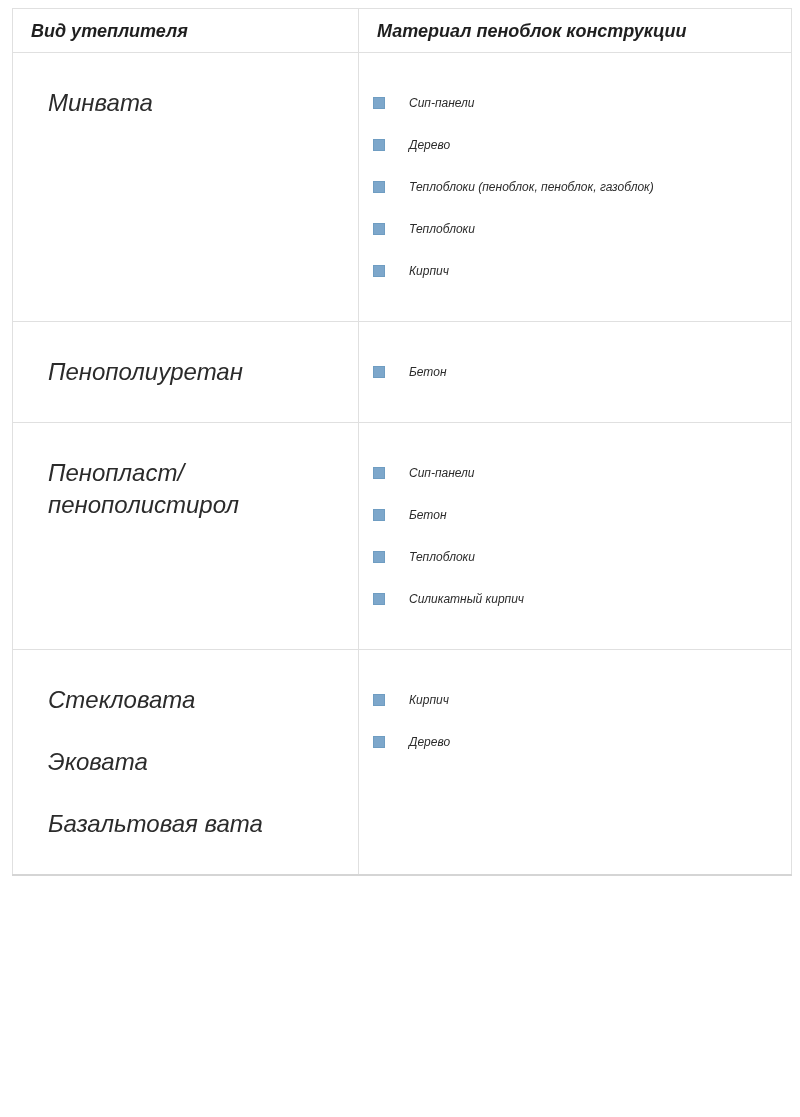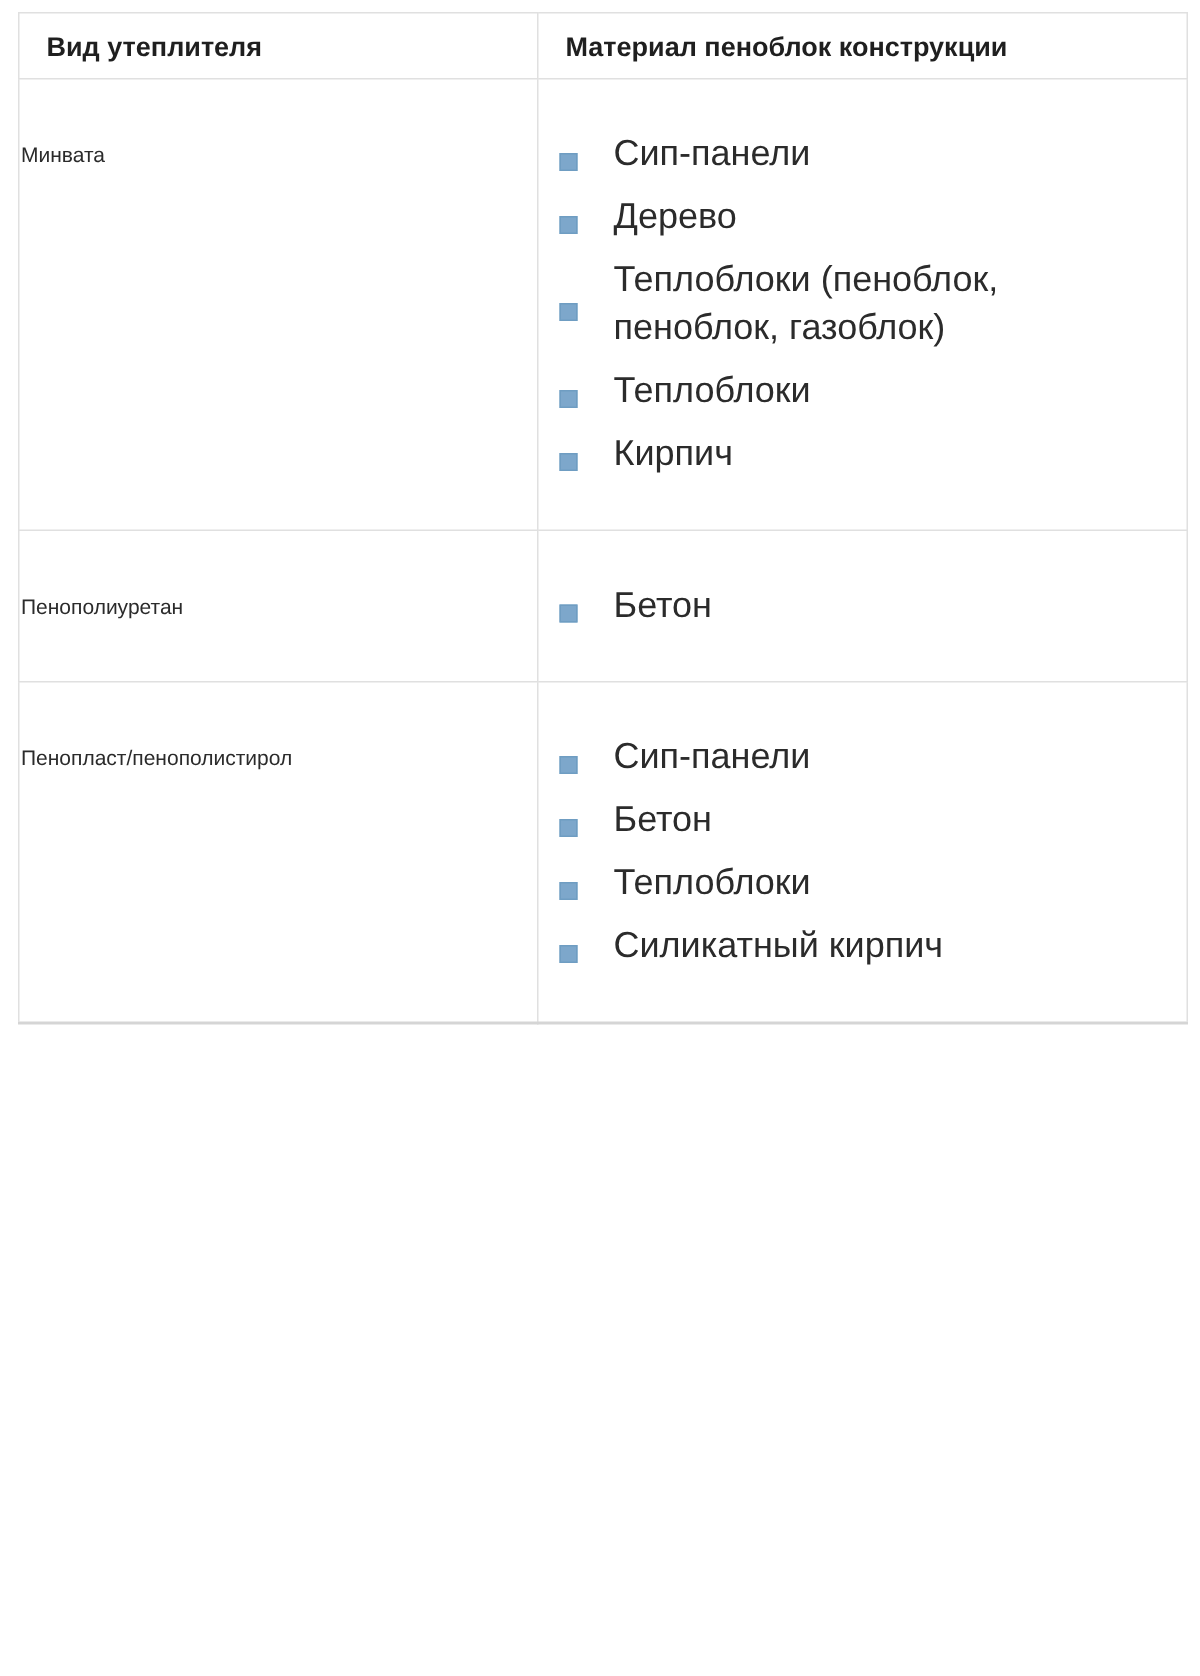--- a/index.html
+++ b/index.html
@@ -17,20 +17,21 @@
     padding: 0;
     background: var(--background);
     font-family: "Liberation Sans", "DejaVu Sans", sans-serif;
     color: var(--text);
   }
   .page {
     width: 798px;
     height: 1117px;
     background: var(--background);
     overflow: hidden;
+    font-style: italic;
   }
   table.data-table {
     border-collapse: collapse;
     table-layout: fixed;
     width: 779px;
     margin: 8px 0 0 12px;
     background: var(--background);
     border: 1px solid var(--border);
     border-bottom: 2px solid var(--border_bottom);
   }
@@ -42,40 +43,40 @@
     text-align: left;
   }
   th {
     font-size: 18px;
     font-weight: bold;
     color: var(--header_text);
     line-height: 24px;
     padding: 10px 17px 9px 18px;
   }
   td.insulation-cell {
-    font-size: 14px;
+    font-size: 24px;
     line-height: 32px;
-    padding: 34px 1px;
+    padding: 34px 35px;
   }
   td.insulation-cell p {
     margin: 0 0 30px 0;
   }
   td.insulation-cell p:last-child { margin-bottom: 0; }
   td.materials-cell {
     padding: 34px 20px 34px 14px;
   }
   ul.materials-list {
     margin: 0;
     padding: 0;
     list-style: none;
   }
   ul.materials-list li {
     display: flex;
-    align-items: center;
-    font-size: 24px;
+    align-items: flex-start;
+    font-size: 12px;
     line-height: 32px;
     margin-bottom: 10px;
   }
   ul.materials-list li:last-child { margin-bottom: 0; }
   .bullet {
     flex: 0 0 auto;
     width: 12px;
     height: 12px;
     margin: 10px 24px 0 0;
     background: var(--bullet);
@@ -161,15 +162,34 @@
                 <span class="bullet"></span>
                 <span class="li-text">Теплоблоки</span>
               </li>
               <li>
                 <span class="bullet"></span>
                 <span class="li-text">Силикатный кирпич</span>
               </li>
             </ul>
           </td>
         </tr>
+        <tr>
+          <td class="insulation-cell">
+            <p>Стекловата</p>
+            <p>Эковата</p>
+            <p>Базальтовая вата</p>
+          </td>
+          <td class="materials-cell">
+            <ul class="materials-list">
+              <li>
+                <span class="bullet"></span>
+                <span class="li-text">Кирпич</span>
+              </li>
+              <li>
+                <span class="bullet"></span>
+                <span class="li-text">Дерево</span>
+              </li>
+            </ul>
+          </td>
+        </tr>
       </tbody>
   </table>
 </div>
 
 </body></html>

